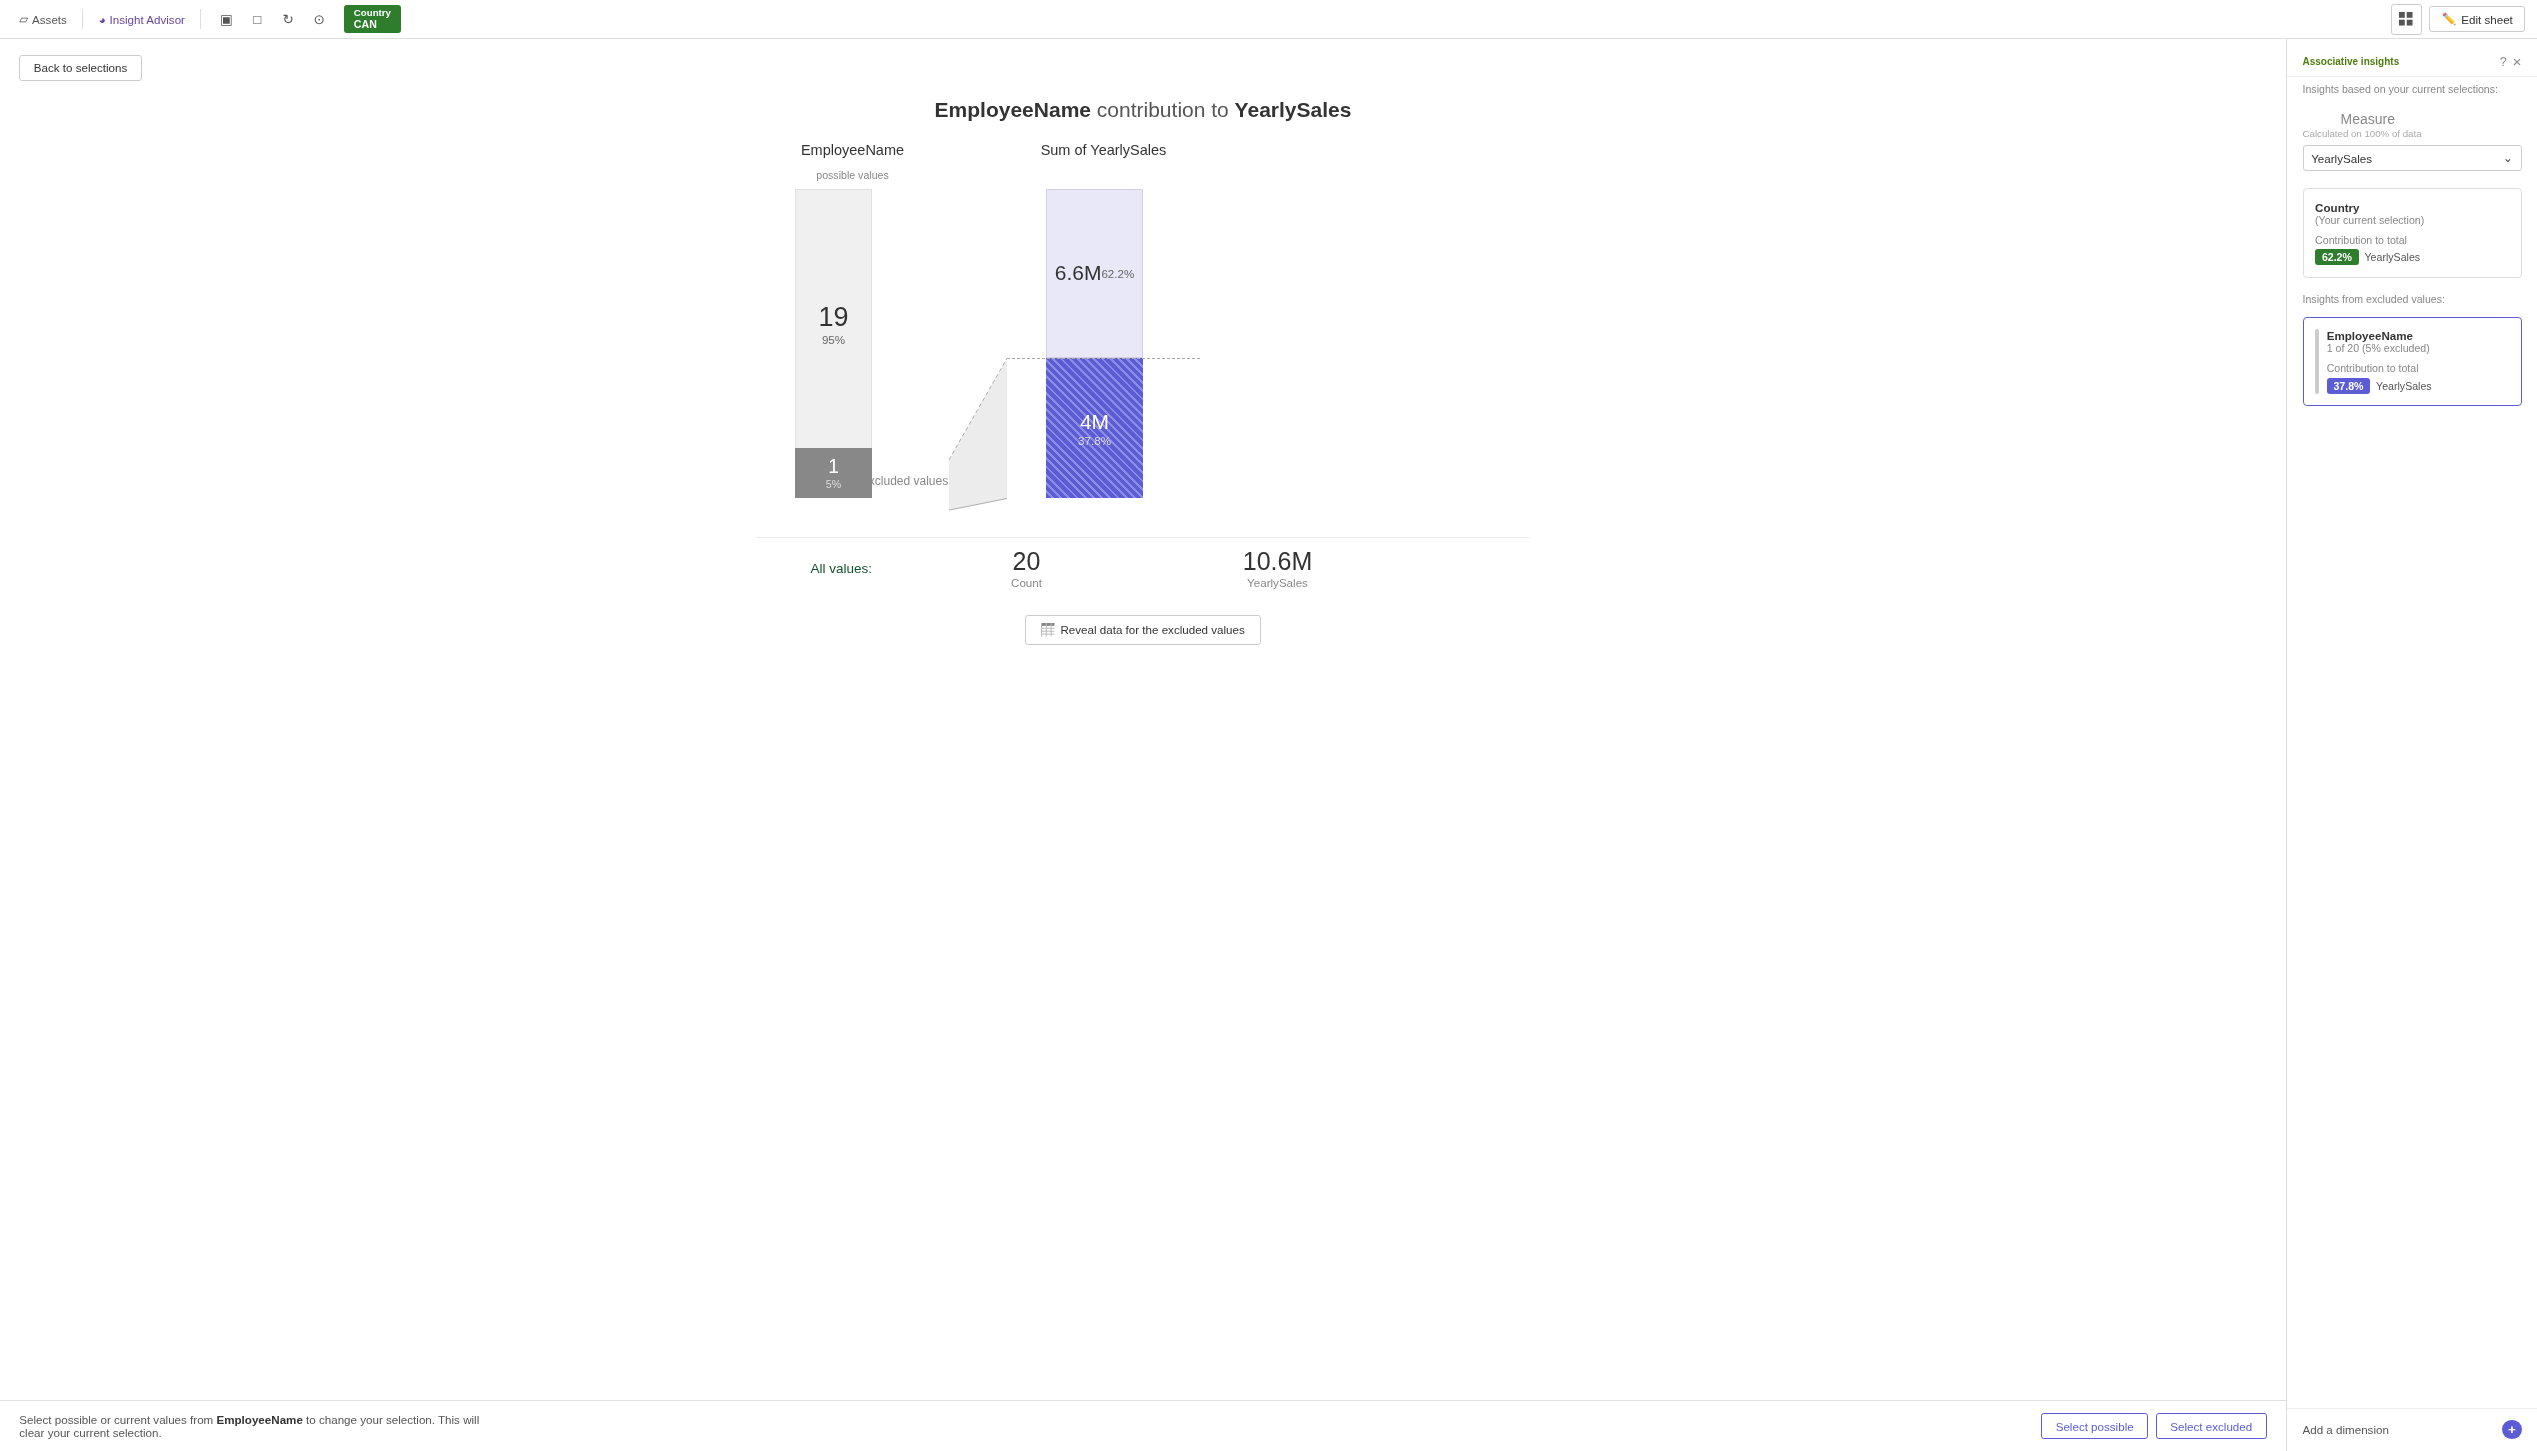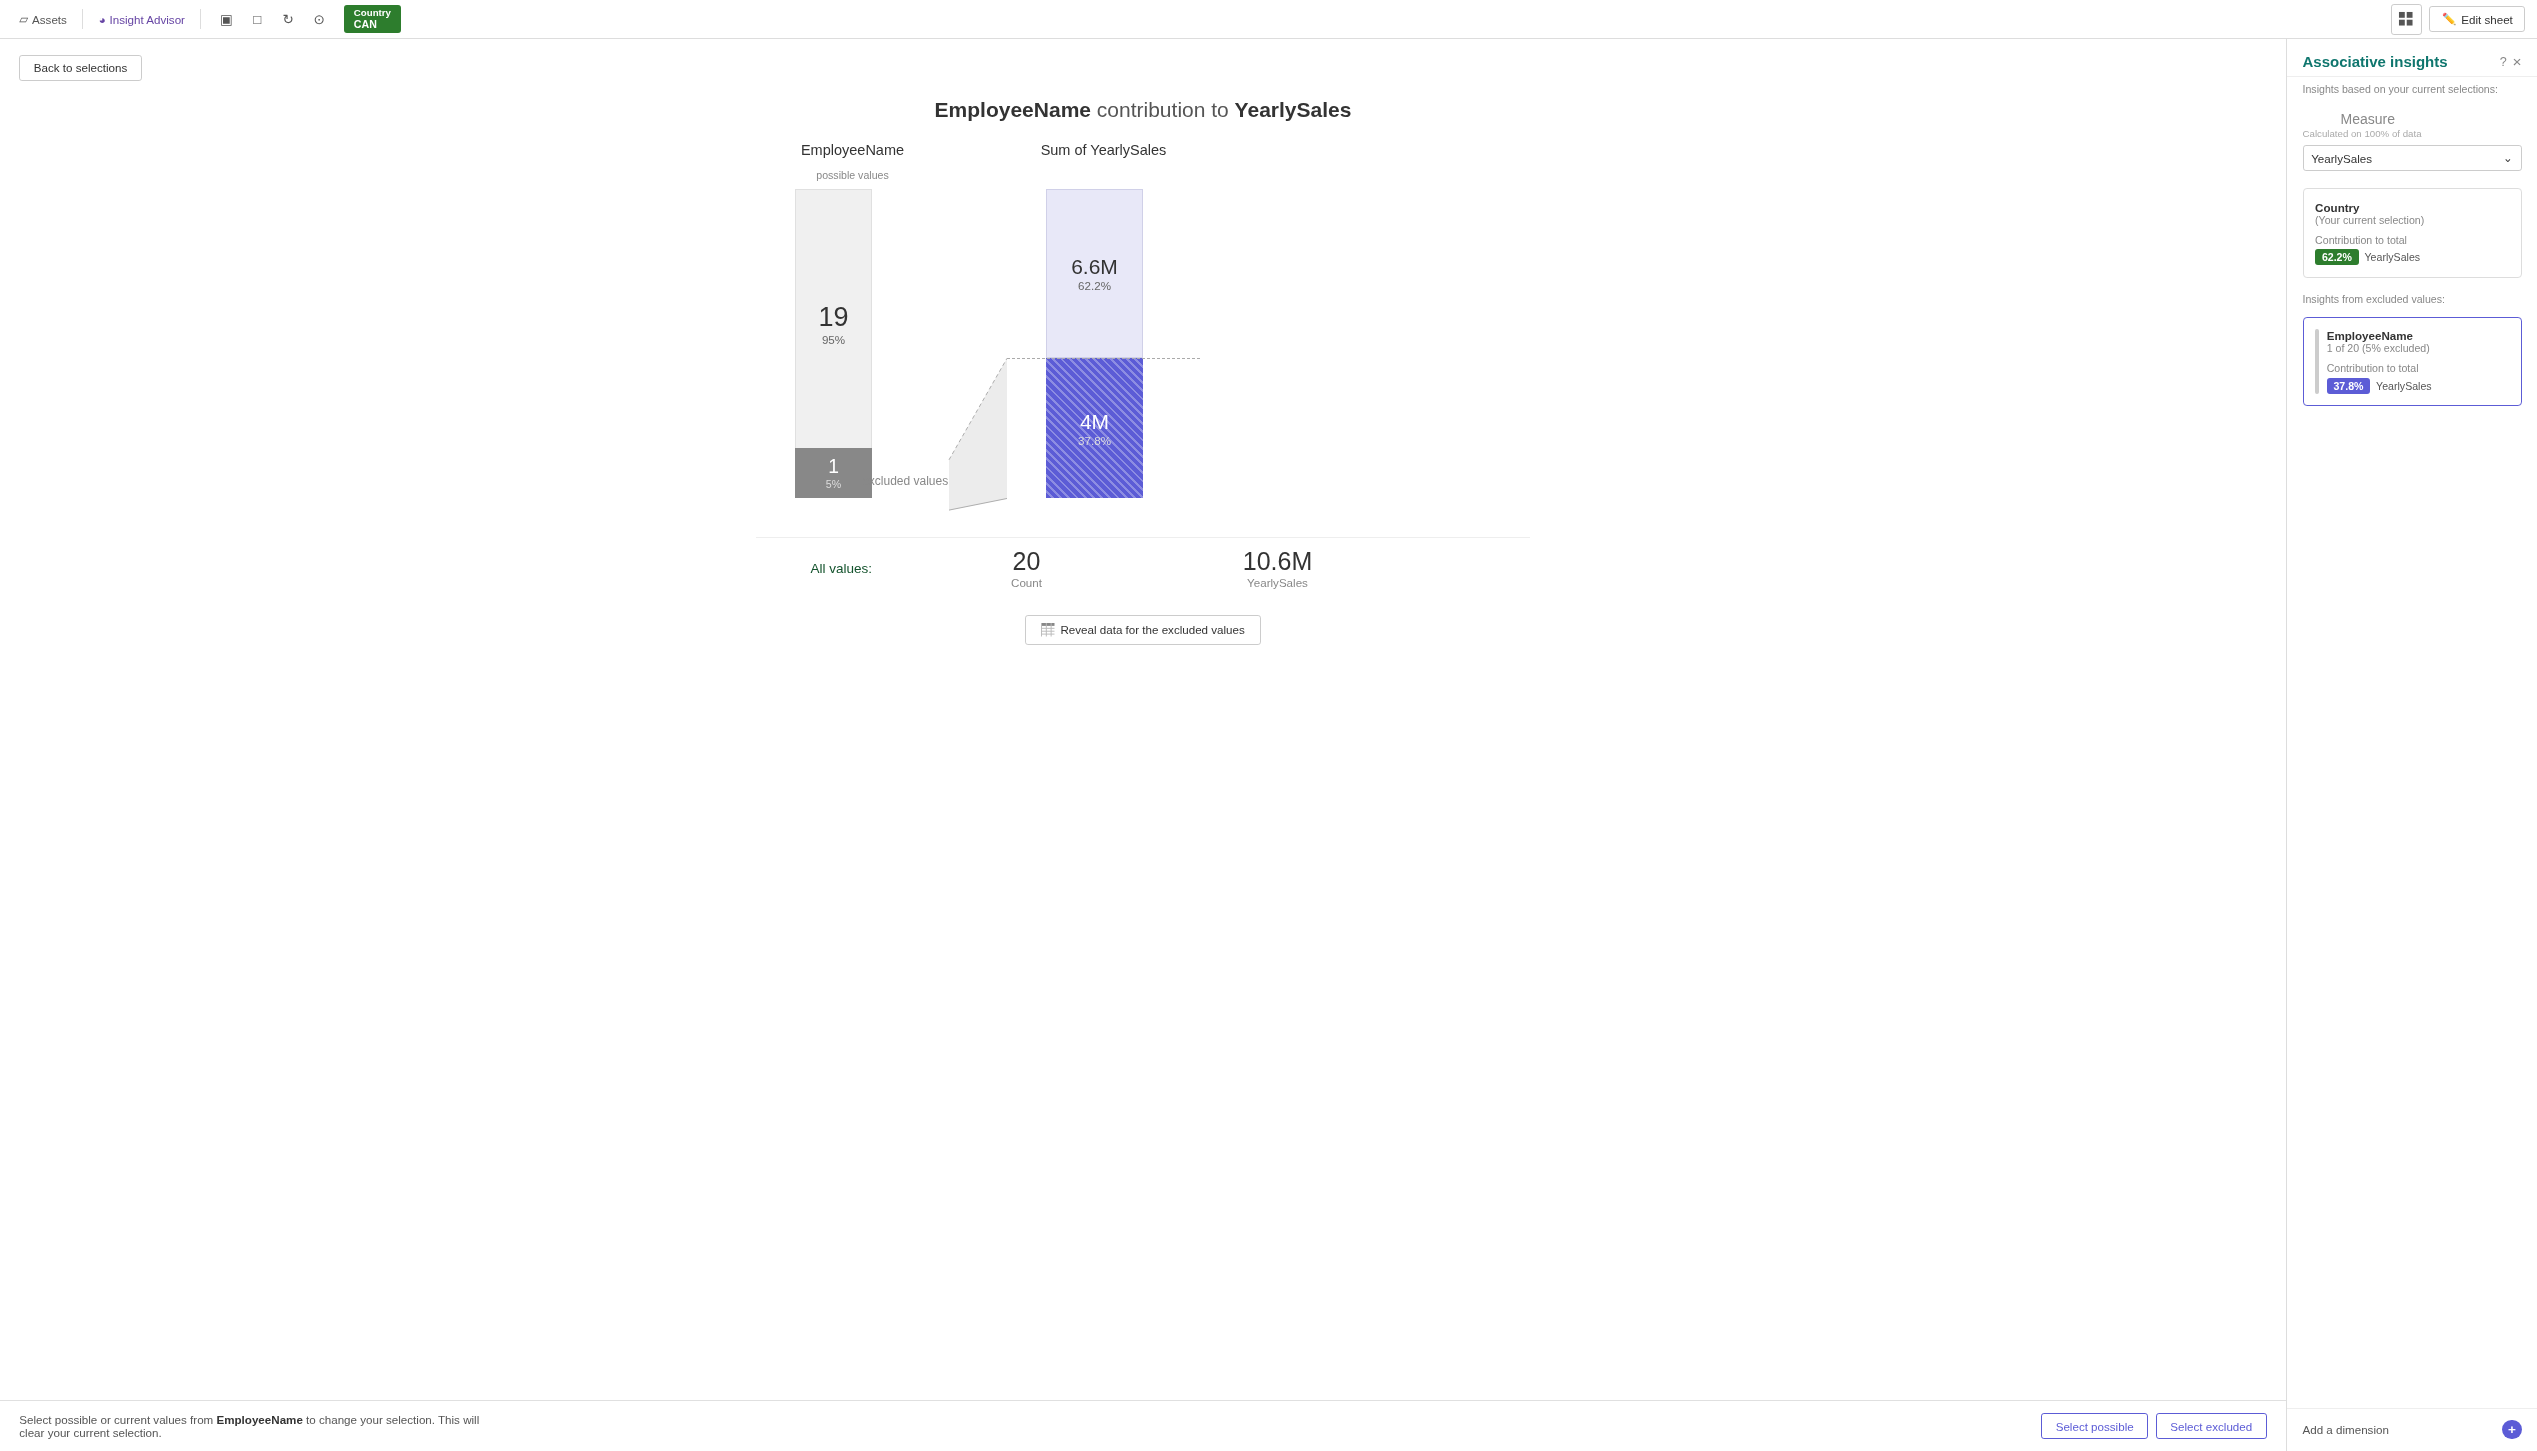--- a/index.html
+++ b/index.html
@@ -47,21 +47,21 @@
     .bar-possible { position: absolute; top: 19.3px; left: 39px; width: 77px; background: #f0f0f0; border: 1px solid #e0e0e0; display: flex; flex-direction: column; align-items: center; justify-content: center; height: 271px; }
     .bar-excluded { position: absolute; bottom: 19.3px; left: 39px; width: 77px; background: #888; height: 50px; display: flex; flex-direction: column; align-items: center; justify-content: center; }
 
     .bar-num { font-size: 27px; font-weight: 300; color: #333; }
     .bar-pct { font-size: 11.6px; color: #666; }
     .bar-num-small { font-size: 19.3px; font-weight: 300; color: #fff; }
     .bar-pct-small { font-size: 10.6px; color: #ddd; }
 
     
     .sum-bar-wrapper { position: relative; width: 193px; height: 348px; }
-    .sum-bar-top { position: absolute; top: 19.3px; left: 39px; width: 97px; background: #e8e8f8; border: 1px solid #d0d0e8; display: flex; flex-direction: column; align-items: center; justify-content: center; height: 169px; }
+    .sum-bar-top { position: absolute; top: 19.3px; left: 39px; width: 97px; background: #e8e8f8; border: 1px solid #d0d0e8; display: flex; flex-direction: row; align-items: center; justify-content: center; height: 169px; }
     .sum-bar-bottom { position: absolute; top: 189px; left: 39px; width: 97px; background: #5c5cd6; display: flex; flex-direction: column; align-items: center; justify-content: center; height: 140px; overflow: hidden; }
     .sum-bar-bottom-pattern { position: absolute; inset: 0; background-image: repeating-linear-gradient(45deg, transparent, transparent 3.9px, rgba(255,255,255,0.3) 3.9px, rgba(255,255,255,0.3) 5.8px); }
     .sum-num { font-size: 21px; font-weight: 400; color: #333; }
     .sum-pct { font-size: 11.6px; color: #666; }
     .sum-num-white { font-size: 21px; font-weight: 400; color: #fff; position: relative; z-index: 1; }
     .sum-pct-white { font-size: 11.6px; color: #ddd; position: relative; z-index: 1; }
 
     
     .dashed-connector { position: absolute; top: 189px; left: 0; right: 0; border-top: 1px dashed #aaa; }
 
@@ -78,21 +78,21 @@
     
     .bottom-bar { background: #fff; border-top: 1px solid #e0e0e0; padding: 11.6px 19.3px; display: flex; align-items: center; justify-content: space-between; }
     .bottom-bar-text { font-size: 11.6px; color: #555; max-width: 484px; }
     .bottom-bar-text strong { font-weight: 600; color: #333; }
     .bottom-bar-buttons { display: flex; gap: 7.7px; }
     .sel-btn { padding: 5.8px 13.5px; border: 1px solid #5c5cd6; border-radius: 2.9px; background: #fff; color: #5c5cd6; cursor: pointer; font-size: 11.6px; font-weight: 500; }
 
     
     .right-panel { width: 251px; background: #fff; border-left: 1px solid #ddd; display: flex; flex-direction: column; overflow-y: auto; }
     .panel-header { display: flex; align-items: center; justify-content: space-between; padding: 13.5px 15.5px 5.8px 15.5px; border-bottom: 1px solid #eee; }
-    .panel-title { font-size: 15px; font-weight: 600; color: #0f766e; }
+    .panel-title { font-size: 10px; font-weight: 600; color: #4d7c0f; }
     .panel-close { background: none; border: none; cursor: pointer; font-size: 15.5px; color: #888; }
     .panel-subtitle { font-size: 10.6px; color: #888; padding: 5.8px 15.5px; }
 
     .measure-section { padding: 9.7px 15.5px; }
     .measure-label { font-size: 14px; color: #888; margin-bottom: 1.9px; margin-left: 38px; }
     .measure-sub { font-size: 9.7px; color: #aaa; margin-bottom: 5.8px; }
     .measure-select { width: 100%; border: 1px solid #ccc; border-radius: 2.9px; padding: 4.8px 7.7px; font-size: 11.6px; background: #fff; cursor: pointer; display: flex; align-items: center; justify-content: space-between; }
 
     .insight-card { margin: 7.7px 15.5px; border: 1px solid #ddd; border-radius: 3.9px; padding: 11.6px; }
     .insight-card.selected { border: 1.9px solid #5c5cd6; }

